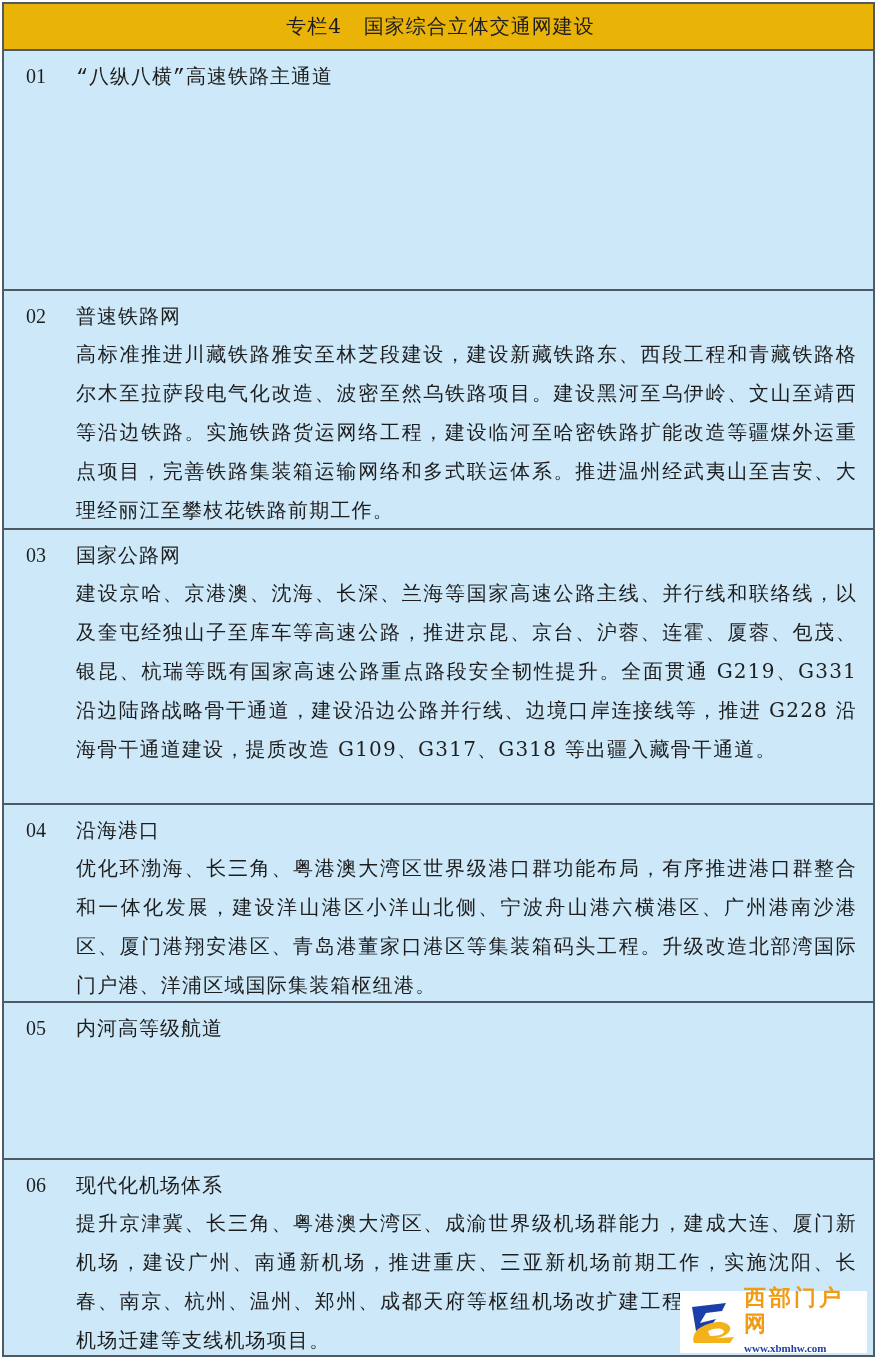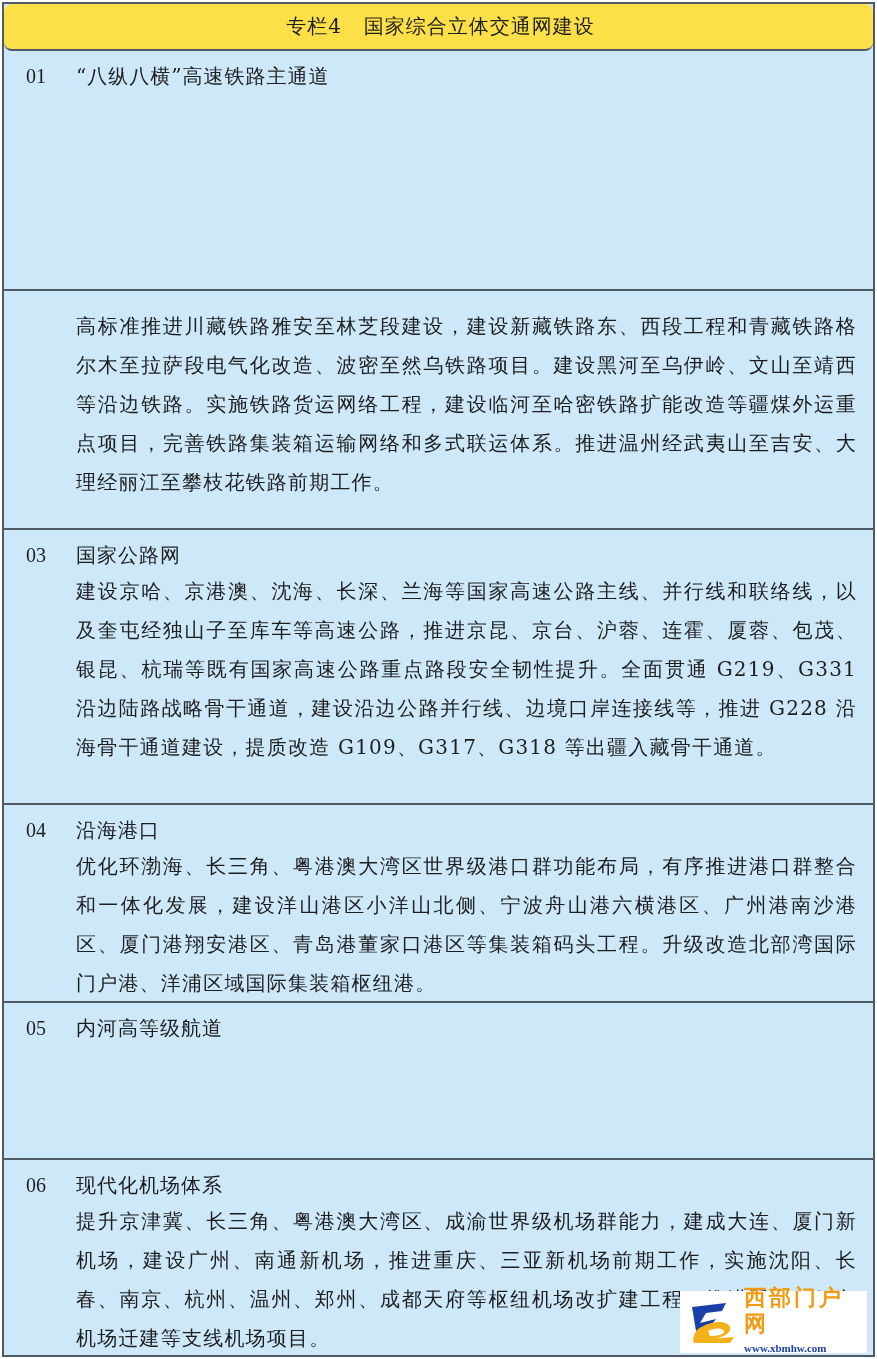--- a/index.html
+++ b/index.html
@@ -1,28 +1,28 @@
 <!DOCTYPE html>
 <html><head>
   <meta charset="utf-8">
   <style>
     html, body { margin: 0; padding: 0; background: #ffffff; }
     body { width: 877px; height: 1359px; position: relative; overflow: hidden;
       font-family: "DejaVu Serif", "Liberation Serif", serif; color: #1e1e1e; }
     .box { position: absolute; left: 2px; top: 2px; width: 869px; height: 1351px;
       border: 2px solid #4f5a64; background: #cde9f9; box-sizing: content-box; }
-    .header { height: 45px; background: #fde047; border-bottom: 2px solid #4f5a64;
+    .header { height: 45px; background: #eab308; border-bottom: 2px solid #4f5a64;
       display: flex; align-items: center; justify-content: center;
-      font-size: 20px; letter-spacing: 1px; border-radius: 8px; }
+      font-size: 20px; letter-spacing: 1px; }
     .header .num { margin: 0 22px 0 4px; }
     .section { border-bottom: 2px solid #4f5a64; box-sizing: border-box; padding: 12px 16px 8px 22px; }
     .section:last-child { border-bottom: none; }
     .sec-head { display: flex; align-items: baseline; font-size: 20px; line-height: 26px; }
     .sec-num { width: 50px; font-family: "Liberation Serif", serif; font-size: 20px; }
-    .sec-title { letter-spacing: 1px; }
+    .sec-title { letter-spacing: 1px; font-family: Liberation Mono, monospace; }
     .sec-body { margin-left: 50px; font-size: 20px; line-height: 39px; letter-spacing: 1.2px;
       text-align: justify; margin-top: 4px; }
     .watermark { position: absolute; left: 680px; top: 1291px; width: 187px; height: 62px;
       background: #ffffff; display: flex; align-items: center; }
     .wm-logo { width: 52px; height: 50px; margin-left: 6px; position: relative; }
     .wm-text { display: flex; flex-direction: column; margin-left: 6px; }
     .wm-cn { color: #f39a10; font-family: "DejaVu Sans", sans-serif; font-weight: bold;
       font-size: 22px; letter-spacing: 3px; line-height: 26px; }
     .wm-url { color: #1a3fa8; font-family: "Liberation Serif", serif; font-weight: bold;
       font-size: 11px; line-height: 22px; }
@@ -37,20 +37,24 @@
   </div>
 
   <div class="section" style="height:240px">
     <div class="sec-head">
       <span class="sec-num">01</span>
       <span class="sec-title">“八纵八横”高速铁路主通道</span>
     </div>
   </div>
 
   <div class="section" style="height:239px">
+    <div class="sec-head">
+      <span class="sec-num">02</span>
+      <span class="sec-title">普速铁路网</span>
+    </div>
     <div class="sec-body">高标准推进川藏铁路雅安至林芝段建设，建设新藏铁路东、西段工程和青藏铁路格尔木至拉萨段电气化改造、波密至然乌铁路项目。建设黑河至乌伊岭、文山至靖西等沿边铁路。实施铁路货运网络工程，建设临河至哈密铁路扩能改造等疆煤外运重点项目，完善铁路集装箱运输网络和多式联运体系。推进温州经武夷山至吉安、大理经丽江至攀枝花铁路前期工作。</div>
   </div>
 
   <div class="section" style="height:275px">
     <div class="sec-head">
       <span class="sec-num">03</span>
       <span class="sec-title">国家公路网</span>
     </div>
     <div class="sec-body">建设京哈、京港澳、沈海、长深、兰海等国家高速公路主线、并行线和联络线，以及奎屯经独山子至库车等高速公路，推进京昆、京台、沪蓉、连霍、厦蓉、包茂、银昆、杭瑞等既有国家高速公路重点路段安全韧性提升。全面贯通 G219、G331 沿边陆路战略骨干通道，建设沿边公路并行线、边境口岸连接线等，推进 G228 沿海骨干通道建设，提质改造 G109、G317、G318 等出疆入藏骨干通道。</div>
   </div>

